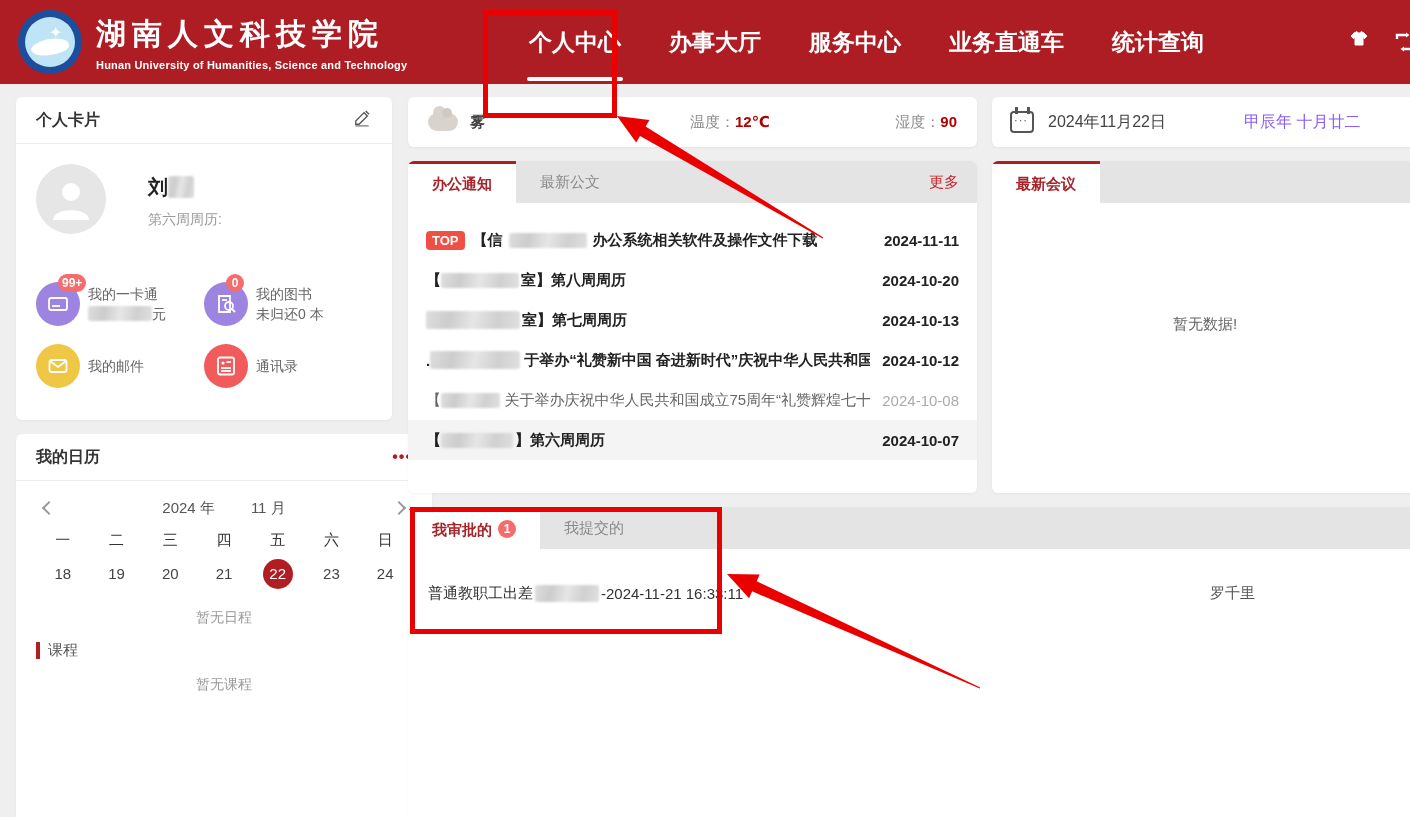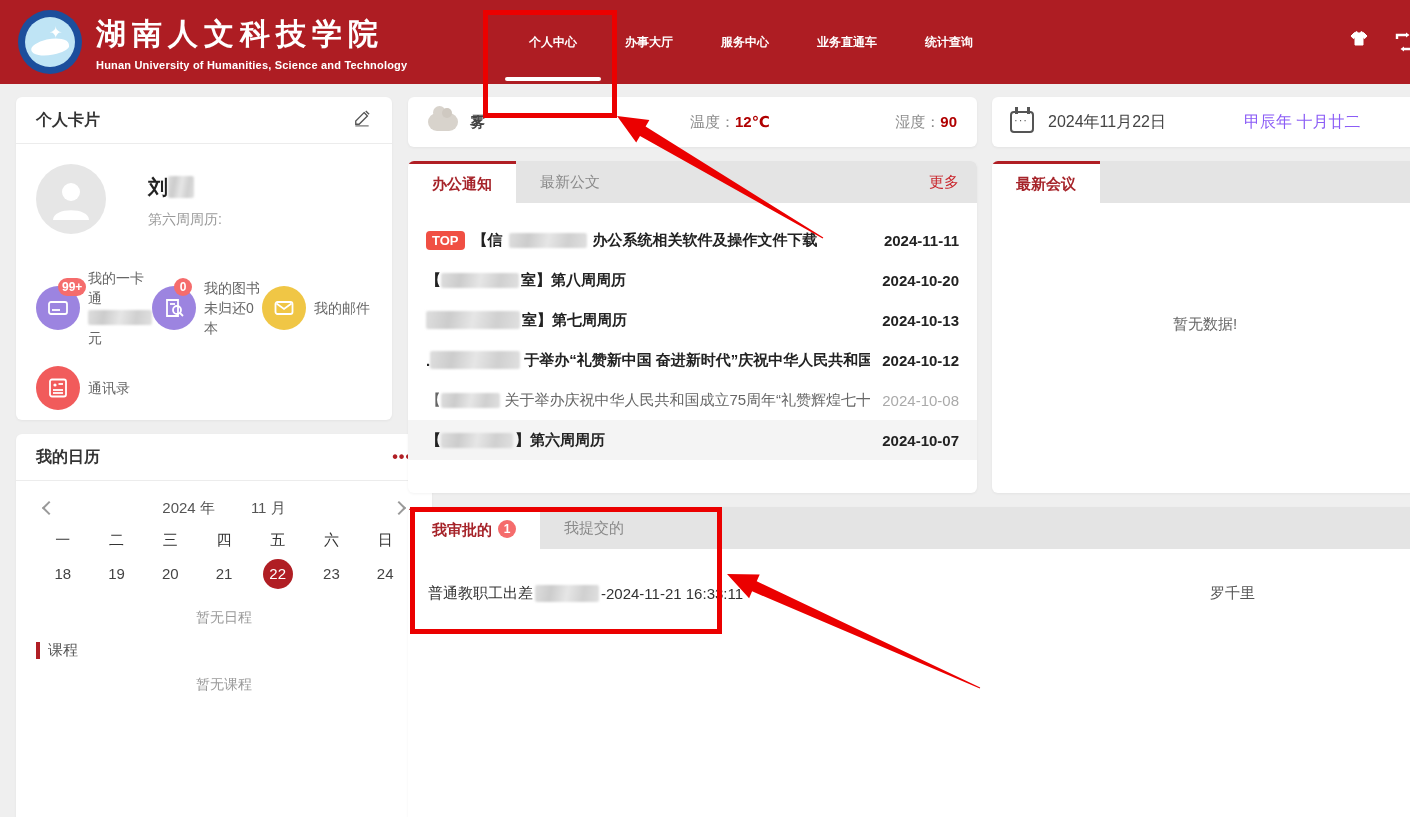--- a/index.html
+++ b/index.html
@@ -9,21 +9,21 @@
   
   .header { position:absolute; left:0; top:0; width:1410px; height:84px; background:#AE1D23; display:flex; align-items:center; }
   .logo-wrap { margin-left:18px; width:64px; height:64px; border-radius:50%; background:#1C4E9C; display:flex; align-items:center; justify-content:center; flex:none; }
   .logo-inner { width:50px; height:50px; border-radius:50%; background:#BFE4F5; position:relative; overflow:hidden; }
   .logo-inner .swoosh { position:absolute; left:6px; top:22px; width:38px; height:16px; background:#fff; border-radius:50% 60% 40% 60%; transform:rotate(-12deg); }
   .logo-inner .star { position:absolute; left:24px; top:6px; color:#fff; font-size:16px; }
   .school { margin-left:14px; color:#fff; }
   .school .cn { font-size:30px; font-weight:bold; letter-spacing:6px; font-family:"DejaVu Serif","Liberation Serif",serif; }
   .school .en { font-size:11px; font-weight:bold; margin-top:4px; letter-spacing:.2px; }
   .nav { position:absolute; left:505px; top:0; height:84px; display:flex; align-items:center; }
-  .nav-item { color:#fff; font-size:12px; font-weight:bold; padding:0 24px; height:84px; line-height:84px; position:relative; cursor:pointer; }
+  .nav-item { color:#fff; font-size:23px; font-weight:bold; padding:0 24px; height:84px; line-height:84px; position:relative; cursor:pointer; }
   .nav-item.active::after { content:""; position:absolute; left:50%; transform:translateX(-50%); bottom:3px; width:96px; height:4px; background:#fff; border-radius:2px; }
   .hicon { width:34px; height:34px; display:flex; align-items:center; justify-content:center; cursor:pointer; }
   .hicon svg { width:24px; height:24px; fill:#fff; stroke:#fff; }
   .hicon.shirt { position:absolute; right:34px; top:25px; }
   .hicon.switch { position:absolute; right:-12px; top:25px; }
 
   
   .panel { position:absolute; background:#fff; border-radius:6px; box-shadow:0 1px 3px rgba(0,0,0,.05); }
   .tabstrip { height:42px; background:#E4E4E4; border-radius:6px 6px 0 0; display:flex; align-items:stretch; overflow:hidden; }
   .tab { padding:0 24px; line-height:42px; font-size:15px; color:#8a8a8a; cursor:pointer; }
@@ -37,21 +37,21 @@
   .card-hd { height:47px; display:flex; align-items:center; padding:0 20px; border-bottom:1px solid #ececec; font-size:16px; font-weight:bold; color:#333; }
   .card-hd .spacer { flex:1; }
   .pencil svg { width:20px; height:20px; stroke:#555; fill:none; stroke-width:1.6; cursor:pointer; }
   .profile-body { padding:20px; }
   .avatar-row { display:flex; align-items:flex-start; }
   .avatar { width:70px; height:70px; border-radius:50%; background:#E6E6E6; display:flex; align-items:center; justify-content:center; overflow:hidden; }
   .avatar svg { width:54px; height:54px; fill:#fff; }
   .pname-box { margin-left:42px; margin-top:10px; }
   .pname { font-size:20px; font-weight:bold; color:#222; }
   .plast { font-size:14px; color:#9a9a9a; margin-top:10px; }
-  .short-grid { display:grid; grid-template-columns:1fr 1fr 1fr; row-gap:18px; margin-top:34px; }
+  .short-grid { display:grid; grid-template-columns:1fr 1fr; row-gap:18px; margin-top:48px; }
   .short { display:flex; align-items:center; cursor:pointer; }
   .sicon { width:44px; height:44px; border-radius:50%; display:flex; align-items:center; justify-content:center; position:relative; flex:none; }
   .sicon svg { width:22px; height:22px; }
   .sicon.purple { background:#9C84E0; }
   .sicon.yellow { background:#F0C645; }
   .sicon.coral  { background:#F15B5B; }
   .sbadge { position:absolute; top:-8px; left:22px; min-width:18px; height:18px; border-radius:9px; background:#F56C6C; color:#fff; font-size:12px; line-height:18px; text-align:center; padding:0 4px; font-weight:bold; }
   .stext { margin-left:8px; font-size:14px; color:#666; line-height:20px; }
 
   

